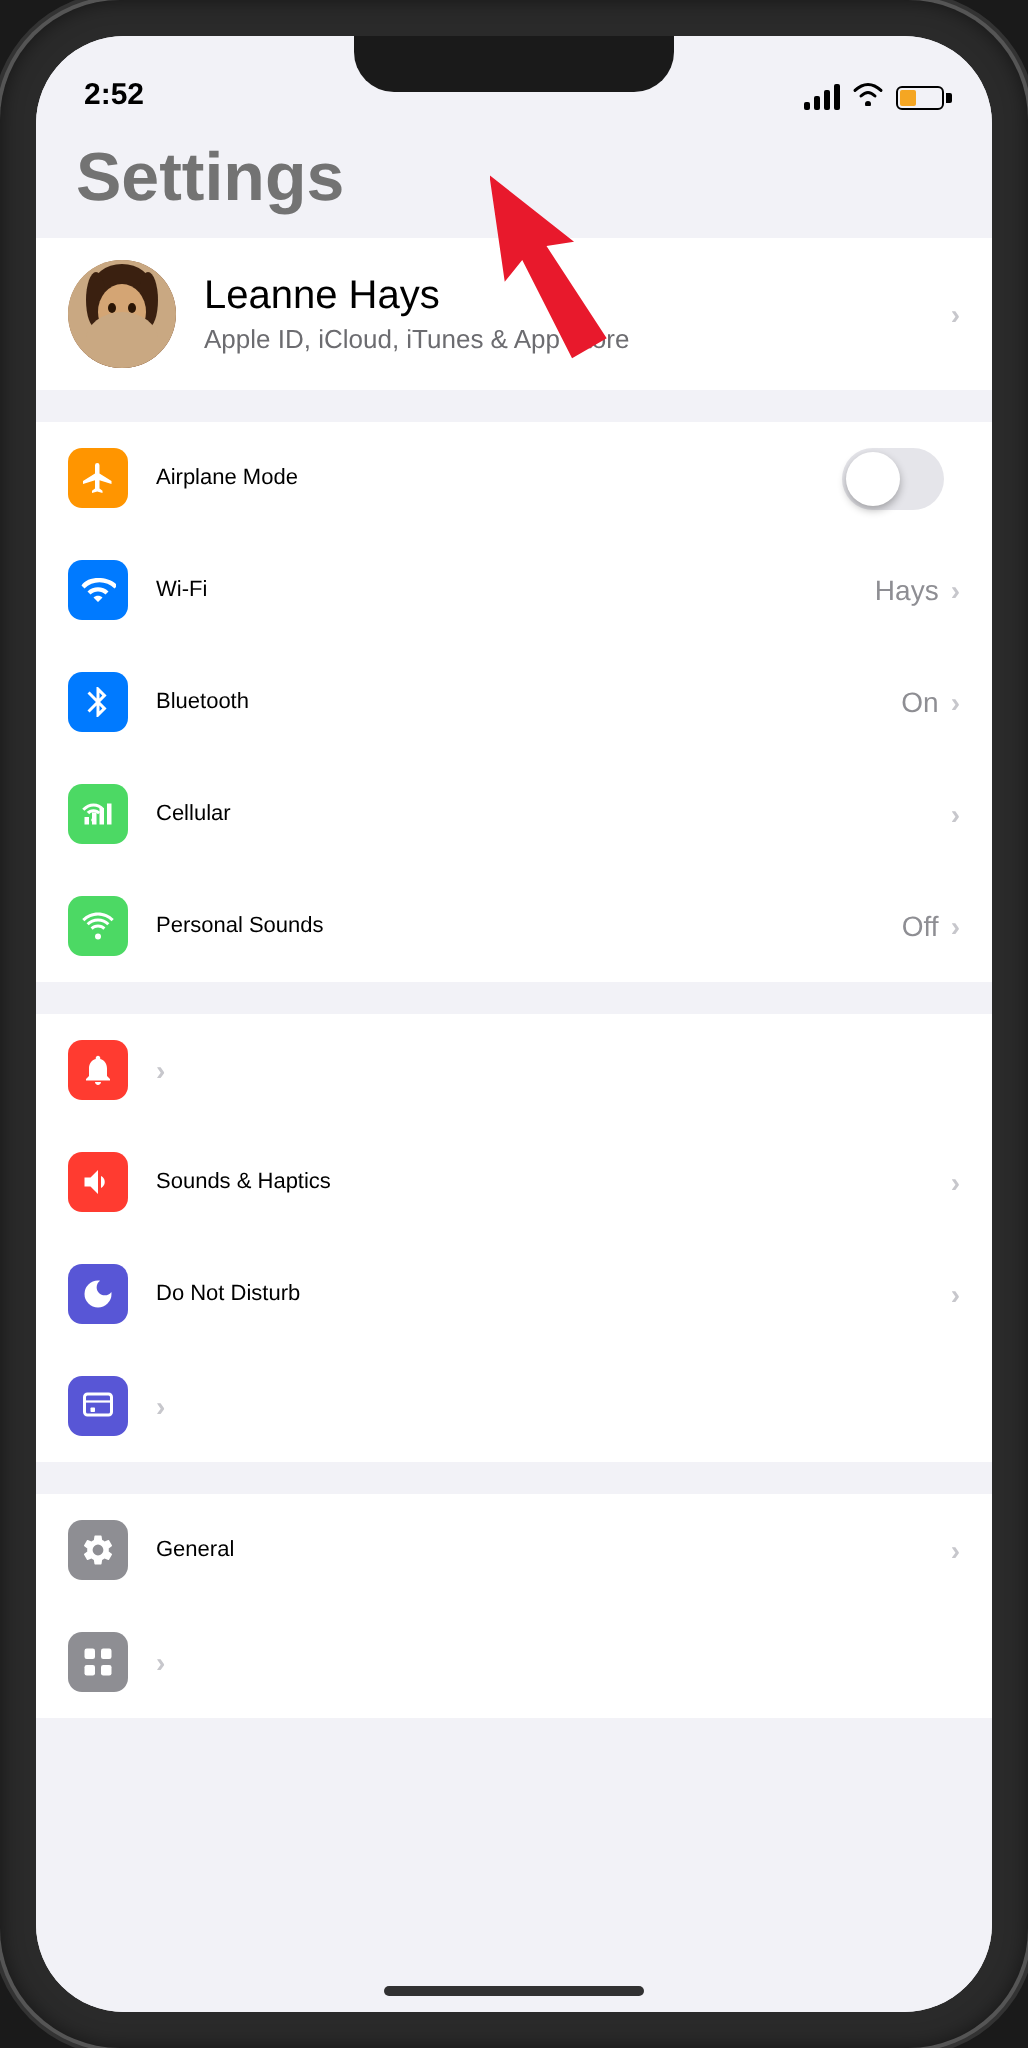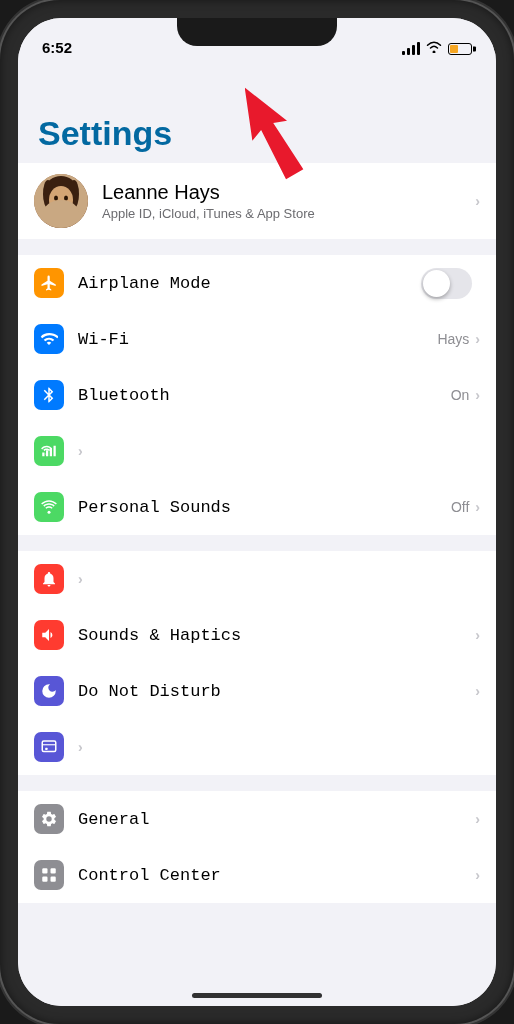--- a/index.html
+++ b/index.html
@@ -118,23 +118,22 @@
     
     .screen-content {
       height: calc(100% - 44px);
       overflow: hidden;
       background: #f2f2f7;
     }
 
     .settings-title {
       font-size: 34px;
       font-weight: 700;
-      color: #0369a1;
+      color: #737373;
       padding: 8px 20px 10px;
-      margin-top: 44px;
     }
 
     
     .section {
       margin-bottom: 8px;
     }
 
     .list-group {
       background: #1d4ed8;
       border-radius: 0;
@@ -172,23 +171,22 @@
     }
 
     .item-icon svg {
       width: 18px;
       height: 18px;
       fill: #fff;
     }
 
     .item-label {
       flex: 1;
-      font-size: 17px;
+      font-size: 11px;
       color: #000;
-      font-family: Liberation Mono, monospace;
     }
 
     .item-value {
       font-size: 14px;
       color: #8e8e93;
       margin-right: 6px;
     }
 
     .chevron {
       color: #c7c7cc;
@@ -308,21 +306,21 @@
   </style>
 </head>
 <body>
 
 <div class="phone-frame">
 
   <div class="phone-screen">
     <div class="notch"></div>
 
     <div class="status-bar">
-      <span class="status-time">6:52</span>
+      <span class="status-time">2:52</span>
       <div class="status-icons">
         <div class="signal-bars">
           <div class="signal-bar" style="height:4px"></div>
           <div class="signal-bar" style="height:7px"></div>
           <div class="signal-bar" style="height:10px"></div>
           <div class="signal-bar" style="height:13px"></div>
         </div>
         <span class="wifi-icon">
           <svg width="16" height="12" viewBox="0 0 16 12" fill="none">
             <path d="M8 9.5a1.5 1.5 0 1 1 0 3 1.5 1.5 0 0 1 0-3z" fill="#000"></path>
@@ -423,20 +421,21 @@
             <div class="item-icon" style="background:#4CD964">
               <svg viewBox="0 0 24 24" fill="white" width="18" height="18">
                 <path d="M1.5 8.5l1.41 1.41C4.79 8.03 6.78 7 9 7c2.22 0 4.21 1.03 5.52 2.66L15.94 8.2C14.26 6.18 11.78 5 9 5c-2.77 0-5.26 1.18-7 3.07L1.5 8.5zm7.5 6c.83 0 1.5.67 1.5 1.5S9.83 17.5 9 17.5 7.5 16.83 7.5 16s.67-1.5 1.5-1.5zm-4.24-3.74l1.41 1.41C6.68 11.28 7.78 10.75 9 10.75c1.22 0 2.32.53 3.09 1.38l1.41-1.41C12.45 9.46 10.82 8.75 9 8.75c-1.82 0-3.45.71-4.65 1.87L4.76 10.76z"></path>
 
                 <rect x="3" y="14" width="3" height="5" fill="white"></rect>
                 <rect x="8" y="11" width="3" height="8" fill="white"></rect>
                 <rect x="13" y="8" width="3" height="11" fill="white"></rect>
                 <rect x="18" y="5" width="3" height="14" fill="white"></rect>
               </svg>
             </div>
+            <span class="item-label">Cellular</span>
             <span class="chevron">›</span>
           </div>
 
           <div class="list-item">
             <div class="item-icon" style="background:#4CD964">
               <svg viewBox="0 0 24 24" fill="white" width="18" height="18">
                 <circle cx="12" cy="19" r="2" fill="white"></circle>
                 <path d="M12 3C7.95 3 4.21 4.68 1.5 7.39l1.41 1.41C5.35 6.36 8.55 5 12 5s6.65 1.36 9.09 3.8l1.41-1.41C19.79 4.68 16.05 3 12 3zm0 4c-2.97 0-5.65 1.2-7.6 3.15l1.41 1.41C7.27 9.98 9.51 9 12 9s4.73.98 6.19 2.56l1.41-1.41C17.65 8.2 14.97 7 12 7zm0 4c-1.93 0-3.68.78-4.95 2.05L8.46 14.46C9.37 13.55 10.62 13 12 13s2.63.55 3.54 1.46l1.41-1.41C15.68 11.78 13.93 11 12 11z"></path>
               </svg>
             </div>
@@ -513,21 +512,20 @@
 
           <div class="list-item">
             <div class="item-icon" style="background:#8E8E93">
               <svg viewBox="0 0 24 24" fill="white" width="18" height="18">
                 <rect x="3" y="3" width="7" height="7" rx="1.5" fill="white"></rect>
                 <rect x="14" y="3" width="7" height="7" rx="1.5" fill="white"></rect>
                 <rect x="3" y="14" width="7" height="7" rx="1.5" fill="white"></rect>
                 <rect x="14" y="14" width="7" height="7" rx="1.5" fill="white"></rect>
               </svg>
             </div>
-            <span class="item-label">Control Center</span>
             <span class="chevron">›</span>
           </div>
 
         </div>
       </div>
 
     </div>
 
     <div class="home-indicator"></div>
   </div>

